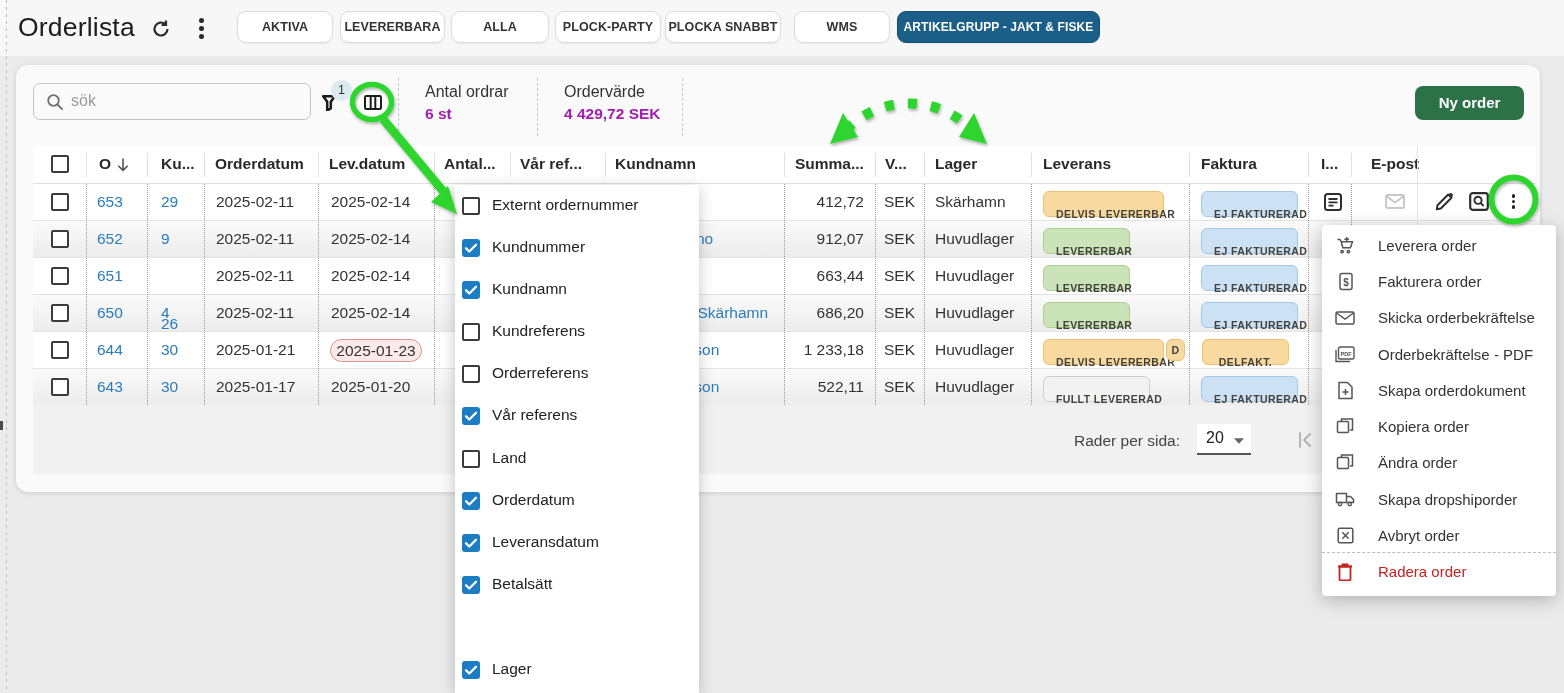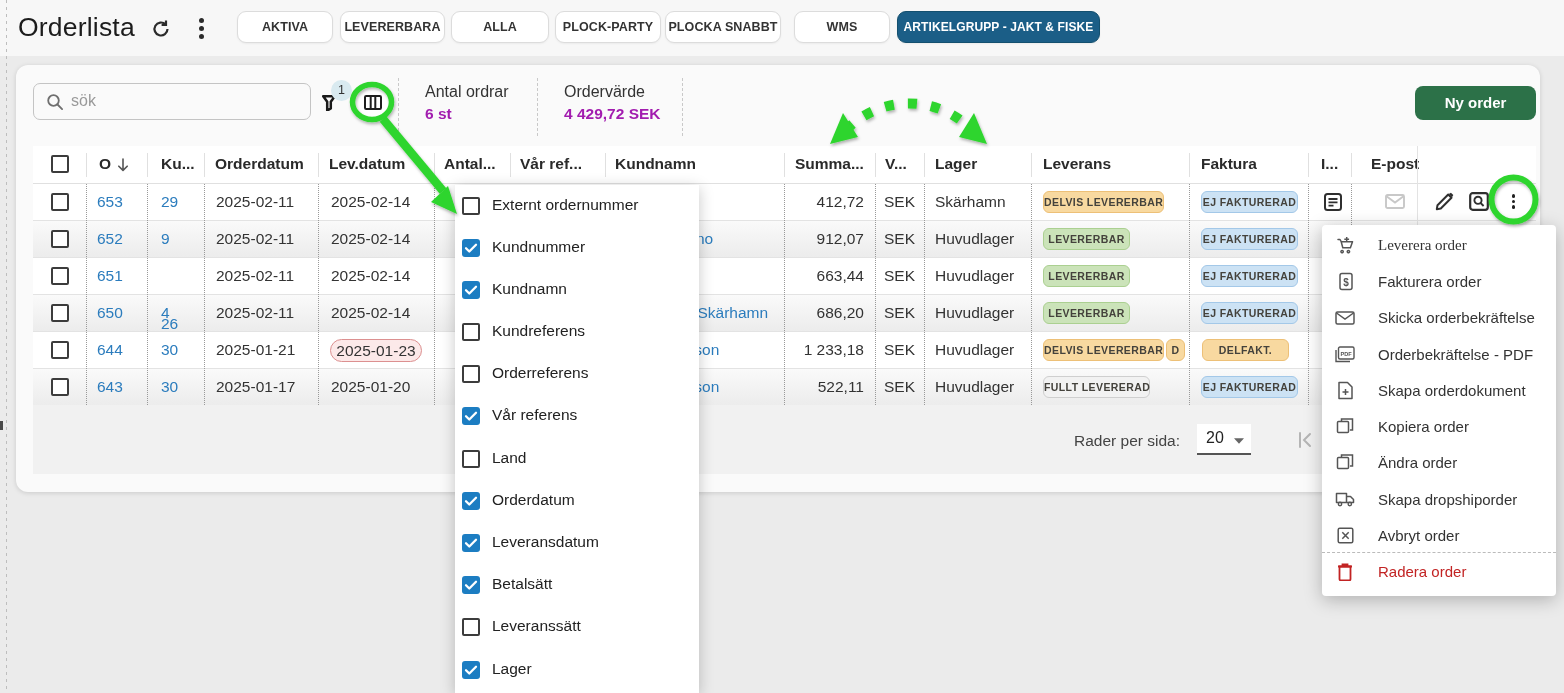--- a/index.html
+++ b/index.html
@@ -18,41 +18,41 @@
   
   .outercard { position:absolute; left:16px; top:65px; width:1524px; height:427px; background:#fafafa; border-radius:12px;
                box-shadow:0 1px 5px rgba(0,0,0,0.14); }
 
   
   .search { position:absolute; left:33px; top:83px; width:278px; height:37px; border:1px solid #c4c4c4; border-radius:7px; background:#fafafa; }
   .search .ph { position:absolute; left:37px; top:8px; font-size:16px; color:#9a9a9a; }
   .dashsep { position:absolute; top:78px; height:58px; border-left:1px dashed #c9c9c9; }
   .statlabel { position:absolute; font-size:16px; color:#333; }
   .statval { position:absolute; font-size:15.5px; font-weight:bold; color:#a21caf; }
-  .nyorder { position:absolute; left:1415px; top:86px; width:121px; height:34px; background:#2c7148; border-radius:8px;
+  .nyorder { position:absolute; left:1415px; top:86px; width:109px; height:34px; background:#2c7148; border-radius:8px;
              color:#fff; font-size:15px; font-weight:bold; text-align:center; line-height:34px; }
 
   
   .tcard { position:absolute; left:33px; top:146px; width:1503px; height:328px; background:#fff; border:1px solid #e8e8e8; }
   .thead { position:absolute; left:33px; top:146px; width:1503px; height:38px; background:#fff; border-bottom:1px solid #e0e0e0; }
   .th { position:absolute; font-size:15.5px; font-weight:bold; color:#2a2a2a; top:155px; }
   .hsep { position:absolute; top:153px; height:24px; border-left:1px solid #e0e0e0; }
   .row { position:absolute; left:33px; width:1503px; height:37px; border-bottom:1px solid #e3e3e3; }
   .row.odd { background:#fff; }
   .row.even { background:linear-gradient(#fafafa,#ececec); }
   .cell { position:absolute; font-size:15.5px; color:#333; }
   .link { color:#2b7cbd; }
   .dotsep { position:absolute; top:184px; height:221px; border-left:1px dotted #999; }
   .solidsep { position:absolute; top:146px; height:259px; border-left:1px solid #e3e3e3; }
 
   .cb { position:absolute; width:18px; height:18px; border:2px solid #3c3c3c; border-radius:2px; background:#fff; }
 
   
   .badge { position:absolute; height:22px; border-radius:6px; font-size:10.5px; font-weight:bold; letter-spacing:0.4px;
-           color:#44423c; text-align:center; line-height:20px; white-space:nowrap; padding:0; }
+           color:#44423c; text-align:center; line-height:20px; white-space:nowrap; padding:12px; }
   .b-tan { background:#f8d9a0; border:1px solid #edc077; }
   .b-green { background:#cbe3b9; border:1px solid #abd091; }
   .b-gray { background:#f2f2f2; border:1px solid #cfcfcf; }
   .b-blue { background:#cce2f4; border:1px solid #a3c8e8; }
 
   
   .tfoot { position:absolute; left:33px; top:405px; width:1503px; height:69px; background:#f1f1f1; }
 
   
   .colpanel { position:absolute; left:455px; top:185px; width:244px; height:508px; background:#fff;
@@ -309,34 +309,30 @@
           <path d="m4 9.2 3.3 3.3L14 5.8" fill="none" stroke="#fff" stroke-width="2.3" stroke-linecap="round" stroke-linejoin="round"></path>
         </svg></div>
       <div class="lbl">Leveransdatum</div>
     </div>
     <div class="citem" style="top:379px;">
       <div class="boxc"><svg width="18" height="18" viewBox="0 0 18 18">
           <path d="m4 9.2 3.3 3.3L14 5.8" fill="none" stroke="#fff" stroke-width="2.3" stroke-linecap="round" stroke-linejoin="round"></path>
         </svg></div>
       <div class="lbl">Betalsätt</div>
     </div>
-    <div class="citem" style="top:421px;">
-      <div class="box"></div>
-      <div class="lbl">Leveranssätt</div>
-    </div>
     <div class="citem" style="top:464px;">
       <div class="boxc"><svg width="18" height="18" viewBox="0 0 18 18">
           <path d="m4 9.2 3.3 3.3L14 5.8" fill="none" stroke="#fff" stroke-width="2.3" stroke-linecap="round" stroke-linejoin="round"></path>
         </svg></div>
       <div class="lbl">Lager</div>
     </div>
   </div>
 
   <div class="menu" id="menu">
-    <div class="mitem" style="top:2px;font-family:Liberation Serif, serif;">
+    <div class="mitem" style="top:2px;">
       <svg class="abs" style="left:14px; top:9px;" width="19" height="19" viewBox="0 0 19 19">
         <path d="M2 3.5h2l1.2 2.2M5.2 5.7l1.6 6.1h7.6l2.1-6.1zM7.3 15.6a1.2 1.2 0 1 0 0 .01M13.6 15.6a1.2 1.2 0 1 0 0 .01" fill="none" stroke="#555" stroke-width="1.5" stroke-linecap="round" stroke-linejoin="round"></path>
         <path d="M8.3 3.3h4.8M10.7 1v4.6" stroke="#555" stroke-width="1.5"></path>
       </svg>
       <div class="txt">Leverera order</div>
     </div>
     <div class="mitem" style="top:38px;">
       <svg class="abs" style="left:15px; top:9px;" width="18" height="19" viewBox="0 0 18 19">
         <rect x="3" y="1.5" width="12" height="16" rx="2" fill="none" stroke="#555" stroke-width="1.5"></rect>
         <text x="9" y="13.5" font-family="Liberation Sans" font-size="10" font-weight="bold" fill="#555" text-anchor="middle">$</text>

